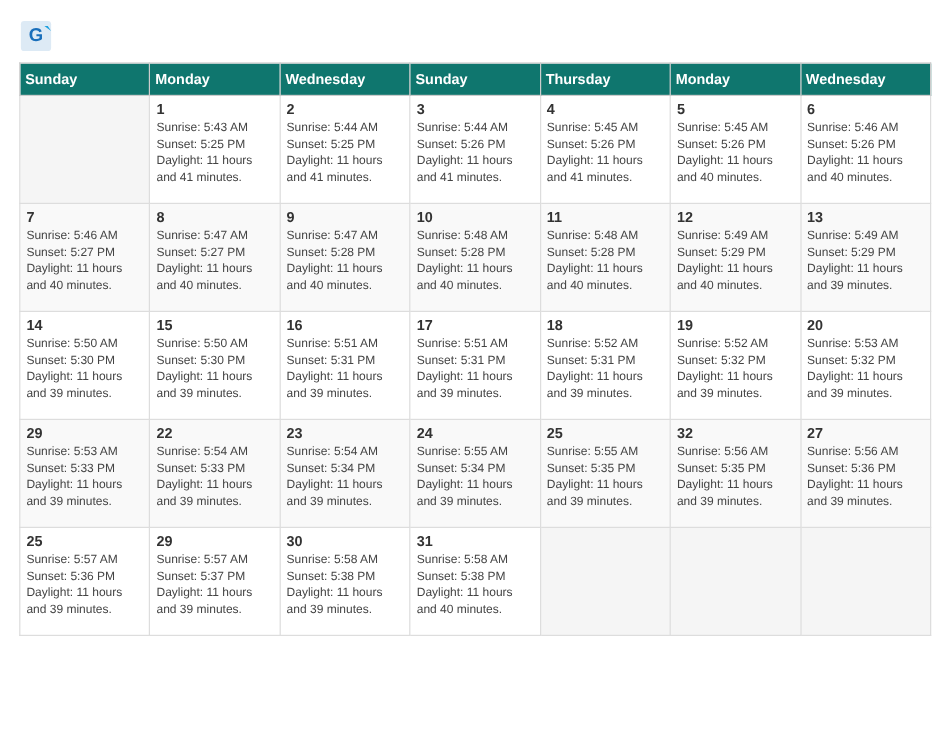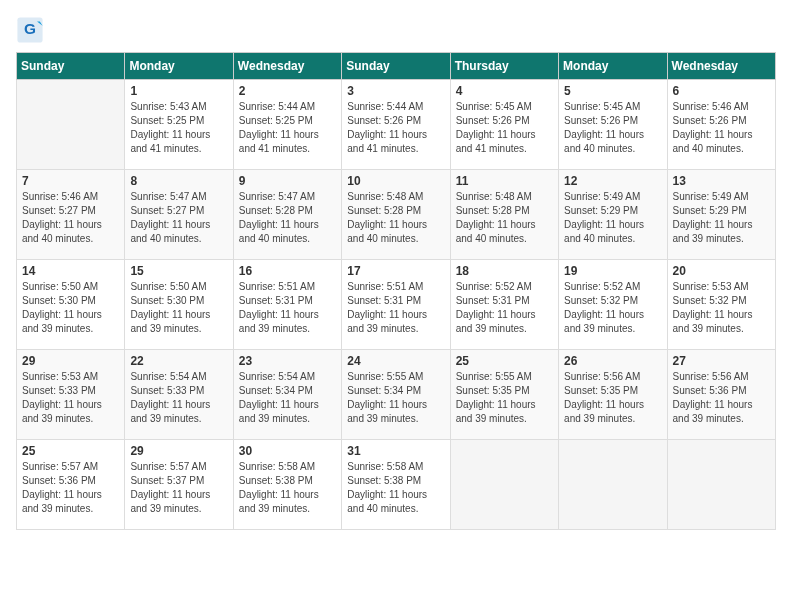--- a/index.html
+++ b/index.html
@@ -232,21 +232,21 @@
         </td>
         <td>
           <span class="day-number">24</span>
           <div class="day-info">Sunrise: 5:55 AM<br>Sunset: 5:34 PM<br>Daylight: 11 hours and 39 minutes.</div>
         </td>
         <td>
           <span class="day-number">25</span>
           <div class="day-info">Sunrise: 5:55 AM<br>Sunset: 5:35 PM<br>Daylight: 11 hours and 39 minutes.</div>
         </td>
         <td>
-          <span class="day-number">26</span>
+          <span class="day-number">32</span>
           <div class="day-info">Sunrise: 5:56 AM<br>Sunset: 5:35 PM<br>Daylight: 11 hours and 39 minutes.</div>
         </td>
         <td>
           <span class="day-number">27</span>
           <div class="day-info">Sunrise: 5:56 AM<br>Sunset: 5:36 PM<br>Daylight: 11 hours and 39 minutes.</div>
         </td>
       </tr>
       <tr class="week-row">
         <td>
           <span class="day-number">25</span>

